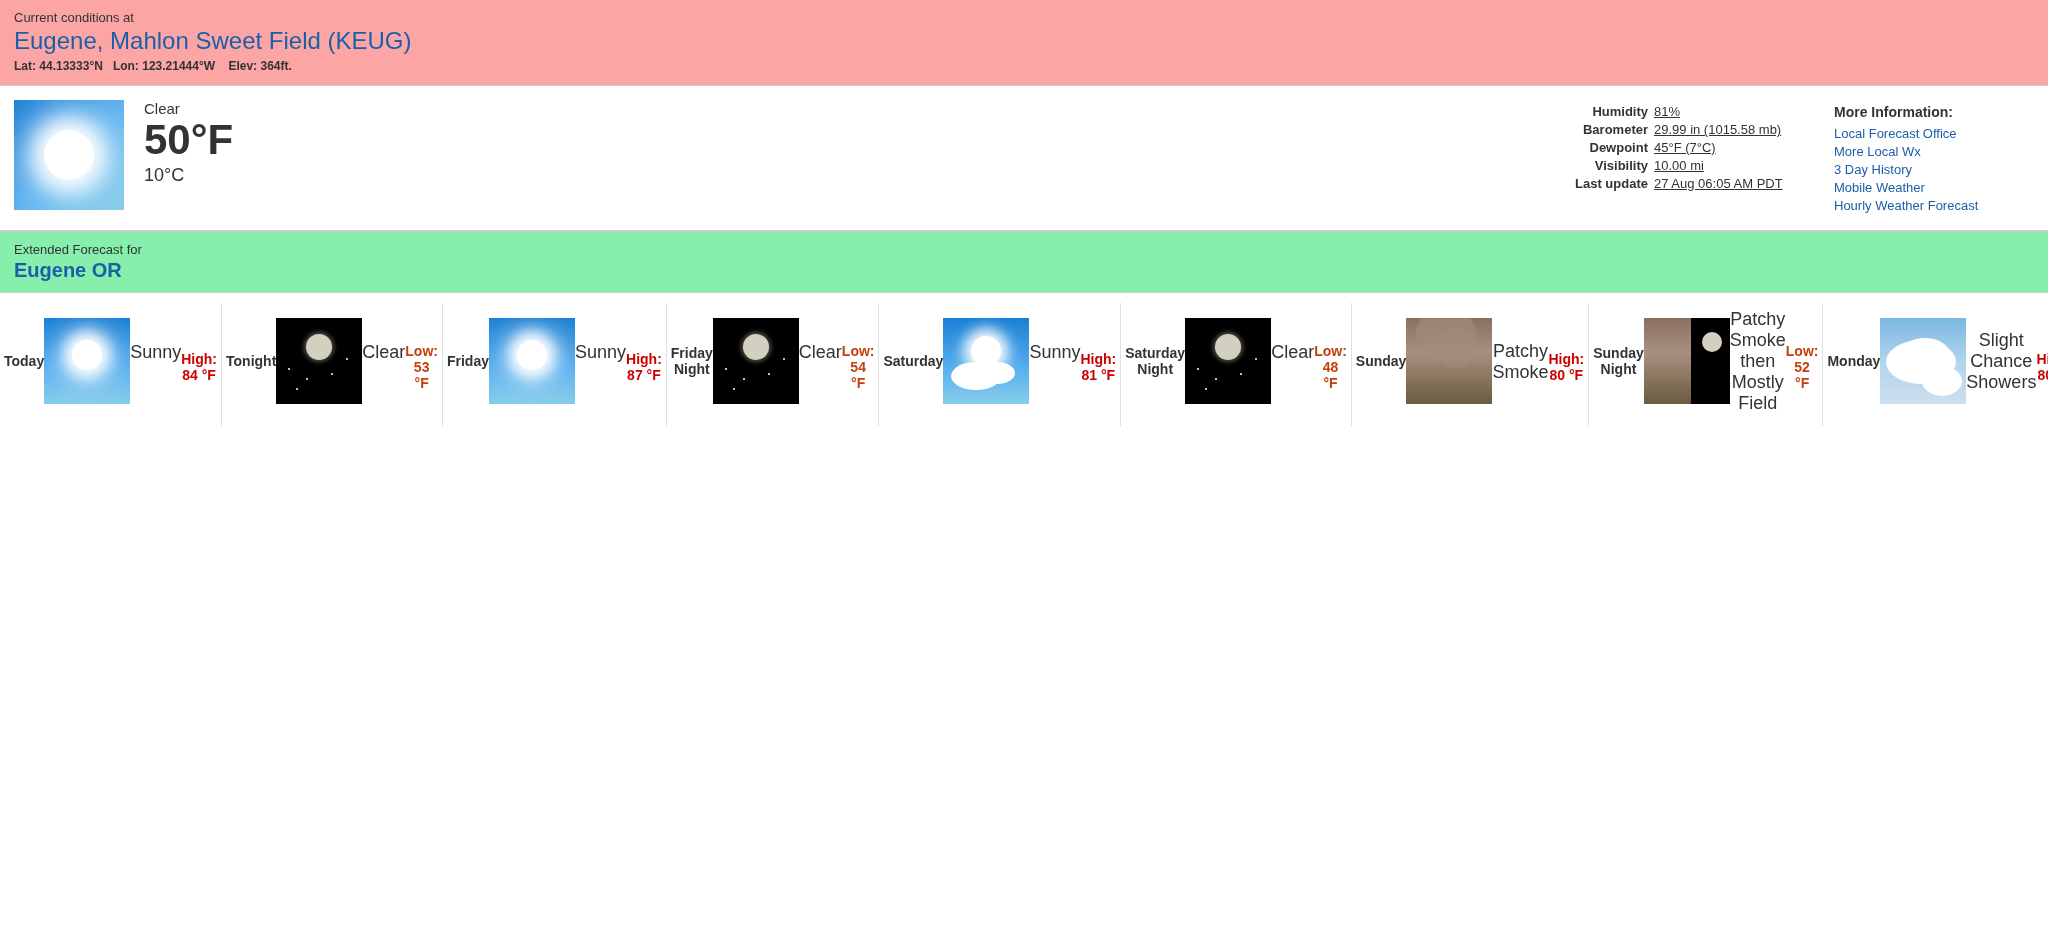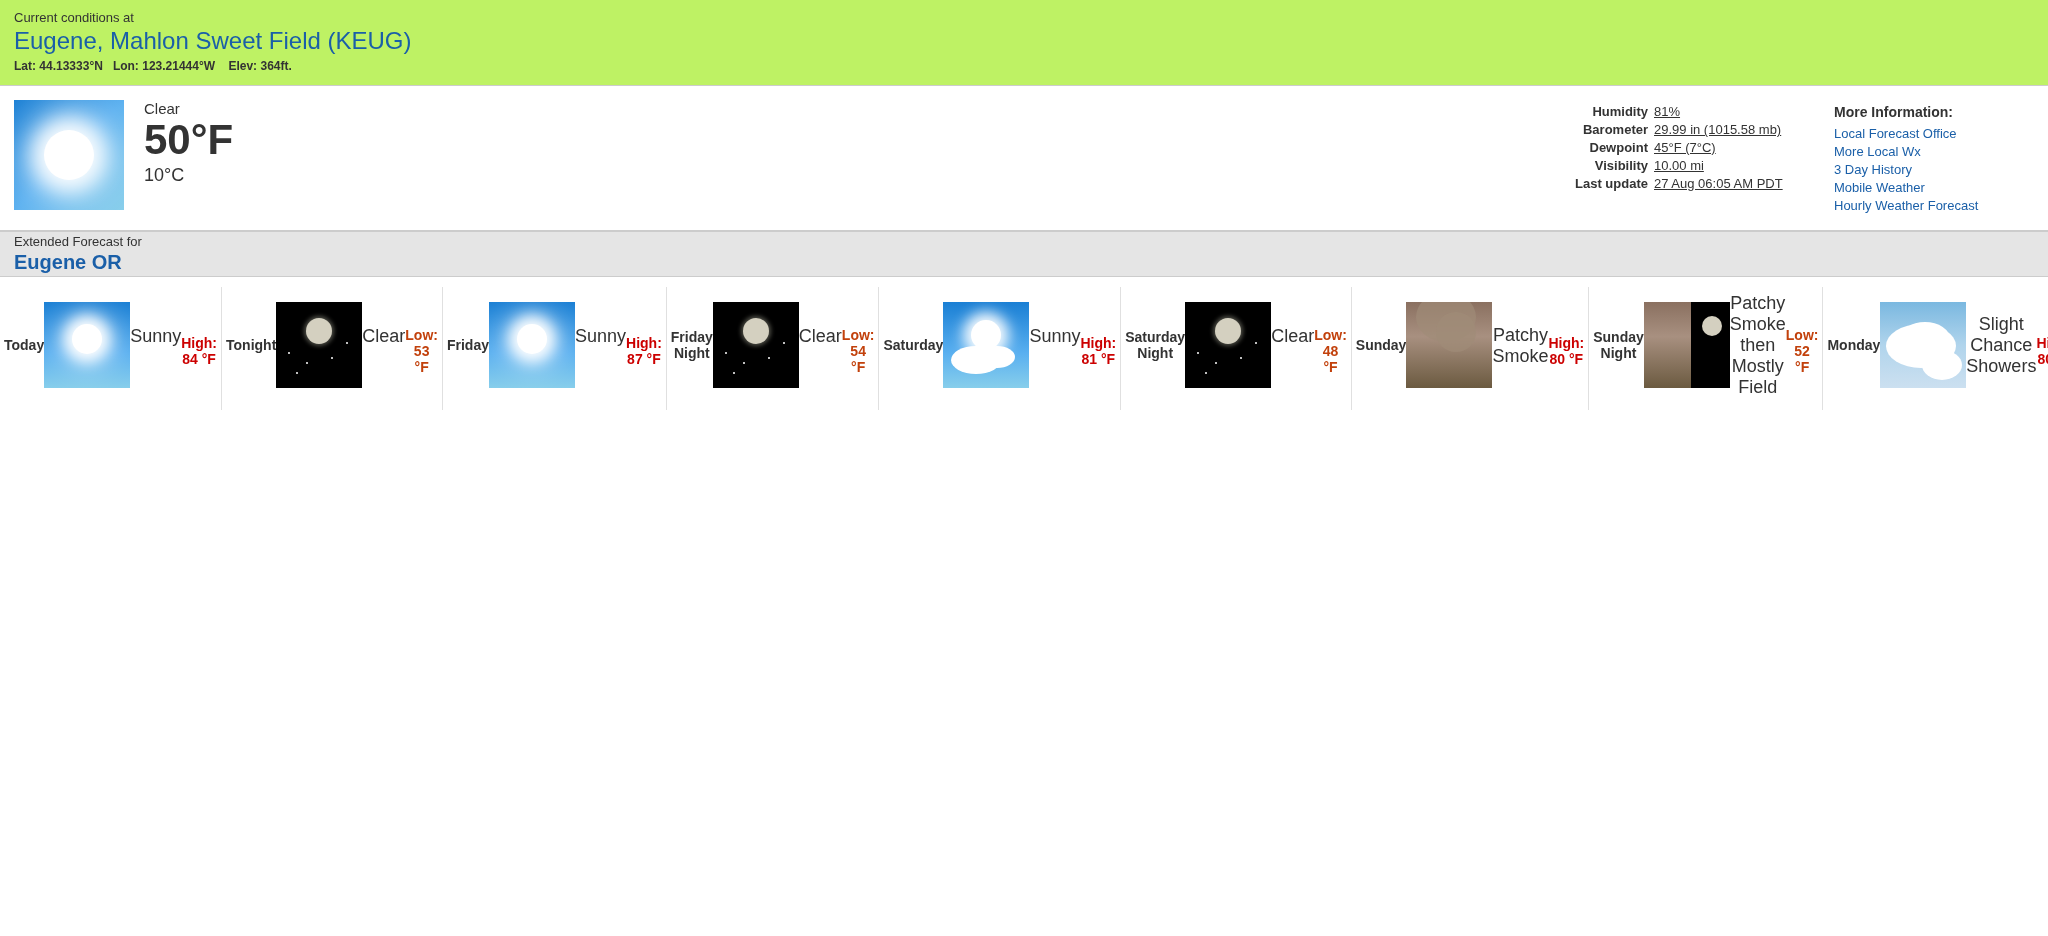--- a/index.html
+++ b/index.html
@@ -1,20 +1,20 @@
 <!DOCTYPE html>
 <html><head>
   <meta charset="utf-8">
   <style>
     * { box-sizing: border-box; margin: 0; padding: 0; }
     body { font-family: Arial, sans-serif; font-size: 14px; color: #333; background: #fff; }
 
     
     .current-header {
-      background: #bef264;
+      background: #fca5a5;
       padding: 10px 14px 12px 14px;
       border-bottom: 1px solid #ccc;
     }
     .current-header .label { font-size: 13px; font-weight: normal; color: #333; }
     .current-header .station-name { font-size: 24px; font-weight: normal; color: #1a5fa8; margin: 2px 0 4px 0; }
     .current-header .coords { font-size: 12px; color: #333; }
     .current-header .coords span { font-weight: bold; }
 
     
     .current-body {
@@ -70,22 +70,22 @@
 
     .more-info {
       min-width: 200px;
       padding-top: 4px;
     }
     .more-info .title { font-weight: bold; font-size: 14px; margin-bottom: 6px; }
     .more-info a { display: block; color: #1a5fa8; text-decoration: none; font-size: 13px; margin-bottom: 3px; }
 
     
     .extended-header {
-      background: #e5e5e5;
-      padding: 2px 14px;
+      background: #86efac;
+      padding: 10px 14px;
       border-bottom: 1px solid #ccc;
     }
     .extended-header .label { font-size: 13px; }
     .extended-header .city { font-size: 20px; font-weight: bold; color: #1a5fa8; margin-top: 2px; }
 
     
     .forecast-grid {
       display: flex;
       background: #fff;
       padding: 10px 0;

